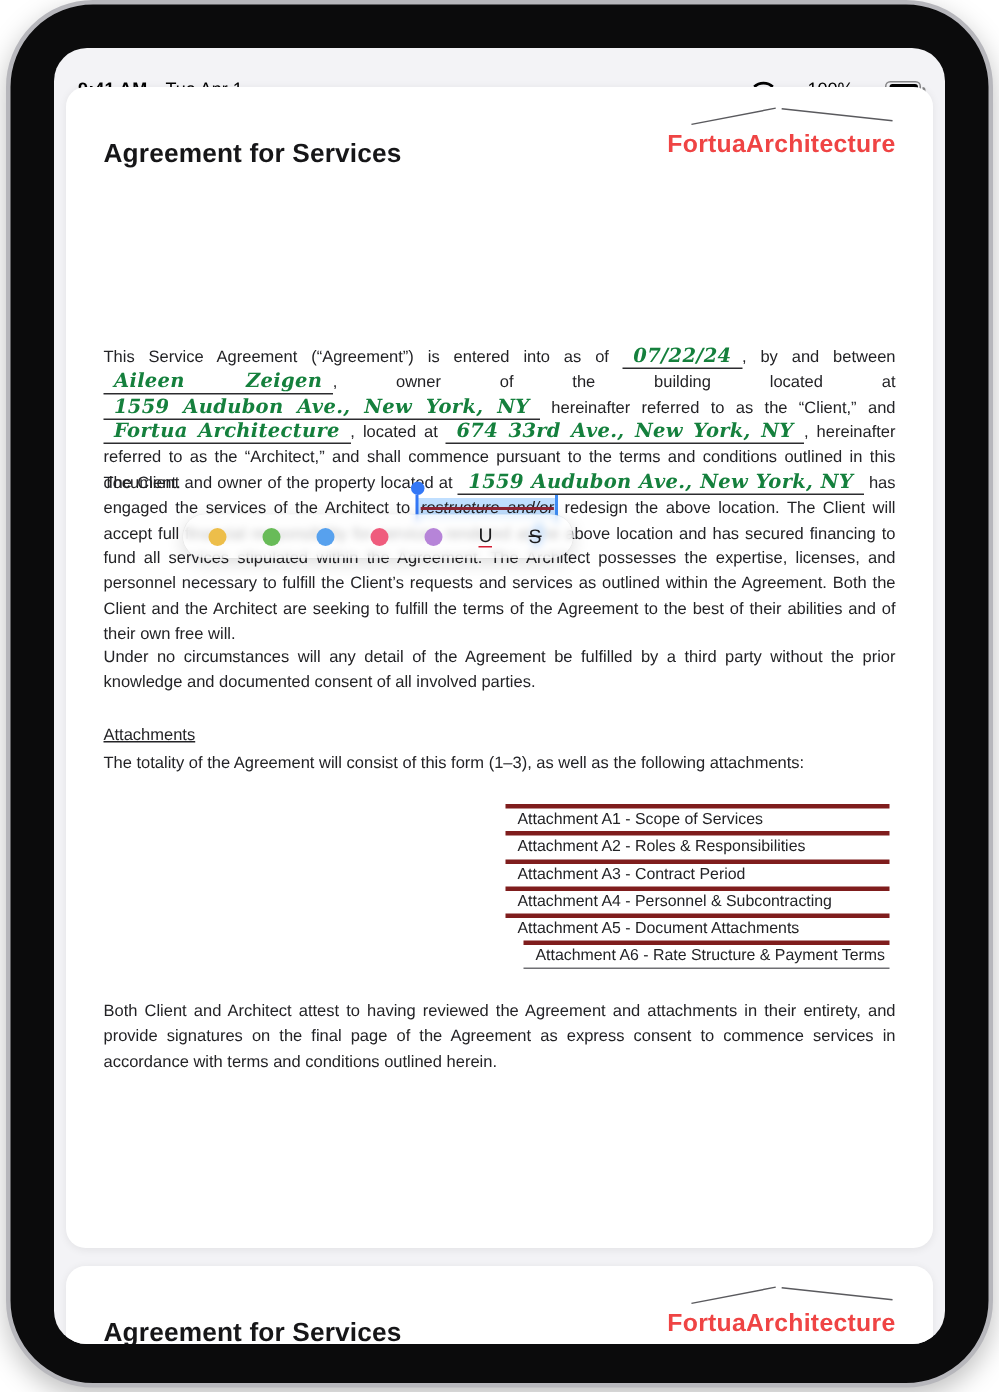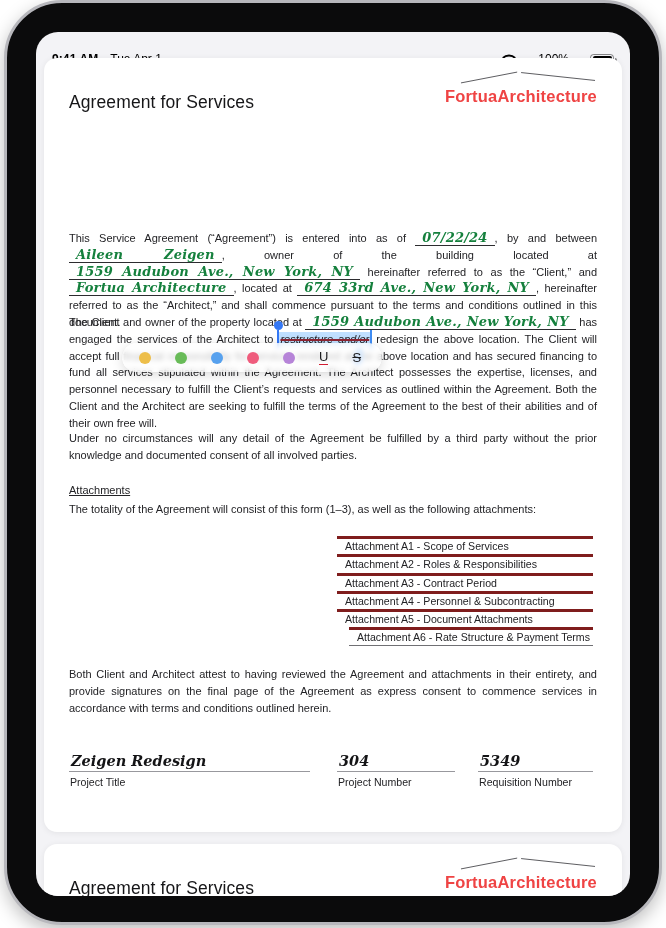--- a/index.html
+++ b/index.html
@@ -30,21 +30,21 @@
 
   
   .content { position:absolute; left:0; top:26px; right:0; bottom:0; }
   .page { position:absolute; left:8px; width:578px; background:#fff; border-radius:13px;
           box-shadow:0 1px 6px rgba(0,0,0,.07); }
   .page1 { top:0; height:774px; }
   .page2 { top:786px; height:130px; }
 
   
   .hdr { position:absolute; top:0; left:0; right:0; height:125px; }
-  .doc-title { position:absolute; left:25px; top:34px; font-size:17.5px; font-weight:400;
+  .doc-title { position:absolute; left:25px; top:34px; font-size:17.5px; font-weight:700;
                color:#161618; letter-spacing:.1px; }
   .logo { position:absolute; right:25px; top:11px; text-align:right; }
   .roof { display:block; width:138px; height:17px; margin-left:auto; }
   .roof path { stroke:#5a5a5e; stroke-width:1; fill:none; }
   .logo-text { font-size:16.5px; font-weight:700; color:#ef4444; letter-spacing:.2px; margin-top:1px; }
 
   
   .para { position:absolute; left:25px; right:25px; font-size:11px; line-height:16.8px;
           color:#232326; text-align:justify; }
   .p1 { top:172px; }
@@ -155,34 +155,20 @@
             <div class="arow">Attachment A1 - Scope of Services</div>
             <div class="arow">Attachment A2 - Roles &amp; Responsibilities</div>
             <div class="arow">Attachment A3 - Contract Period</div>
             <div class="arow">Attachment A4 - Personnel &amp; Subcontracting</div>
             <div class="arow">Attachment A5 - Document Attachments</div>
             <div class="arow">Attachment A6 - Rate Structure &amp; Payment Terms</div>
           </div>
 
           <p class="para p4">Both Client and Architect attest to having reviewed the Agreement and attachments in their entirety, and provide signatures on the final page of the Agreement as express consent to commence services in accordance with terms and conditions outlined herein.</p>
 
-          <div class="fields">
-            <div class="field fld1">
-              <div class="fval"><span class="hand-lg">Zeigen Redesign</span></div>
-              <div class="flabel">Project Title</div>
-            </div>
-            <div class="field fld2">
-              <div class="fval"><span class="hand-lg">304</span></div>
-              <div class="flabel">Project Number</div>
-            </div>
-            <div class="field fld3">
-              <div class="fval"><span class="hand-lg">5349</span></div>
-              <div class="flabel">Requisition Number</div>
-            </div>
-          </div>
         </div>
 
         <div class="page page2">
           <div class="hdr">
             <div class="doc-title">Agreement for Services</div>
             <div class="logo">
               <svg class="roof" viewBox="0 0 140 17">
                 <path d="M2 14 L59 3"></path>
                   <path d="M63 3.5 L138 11.5"></path>
               </svg>

